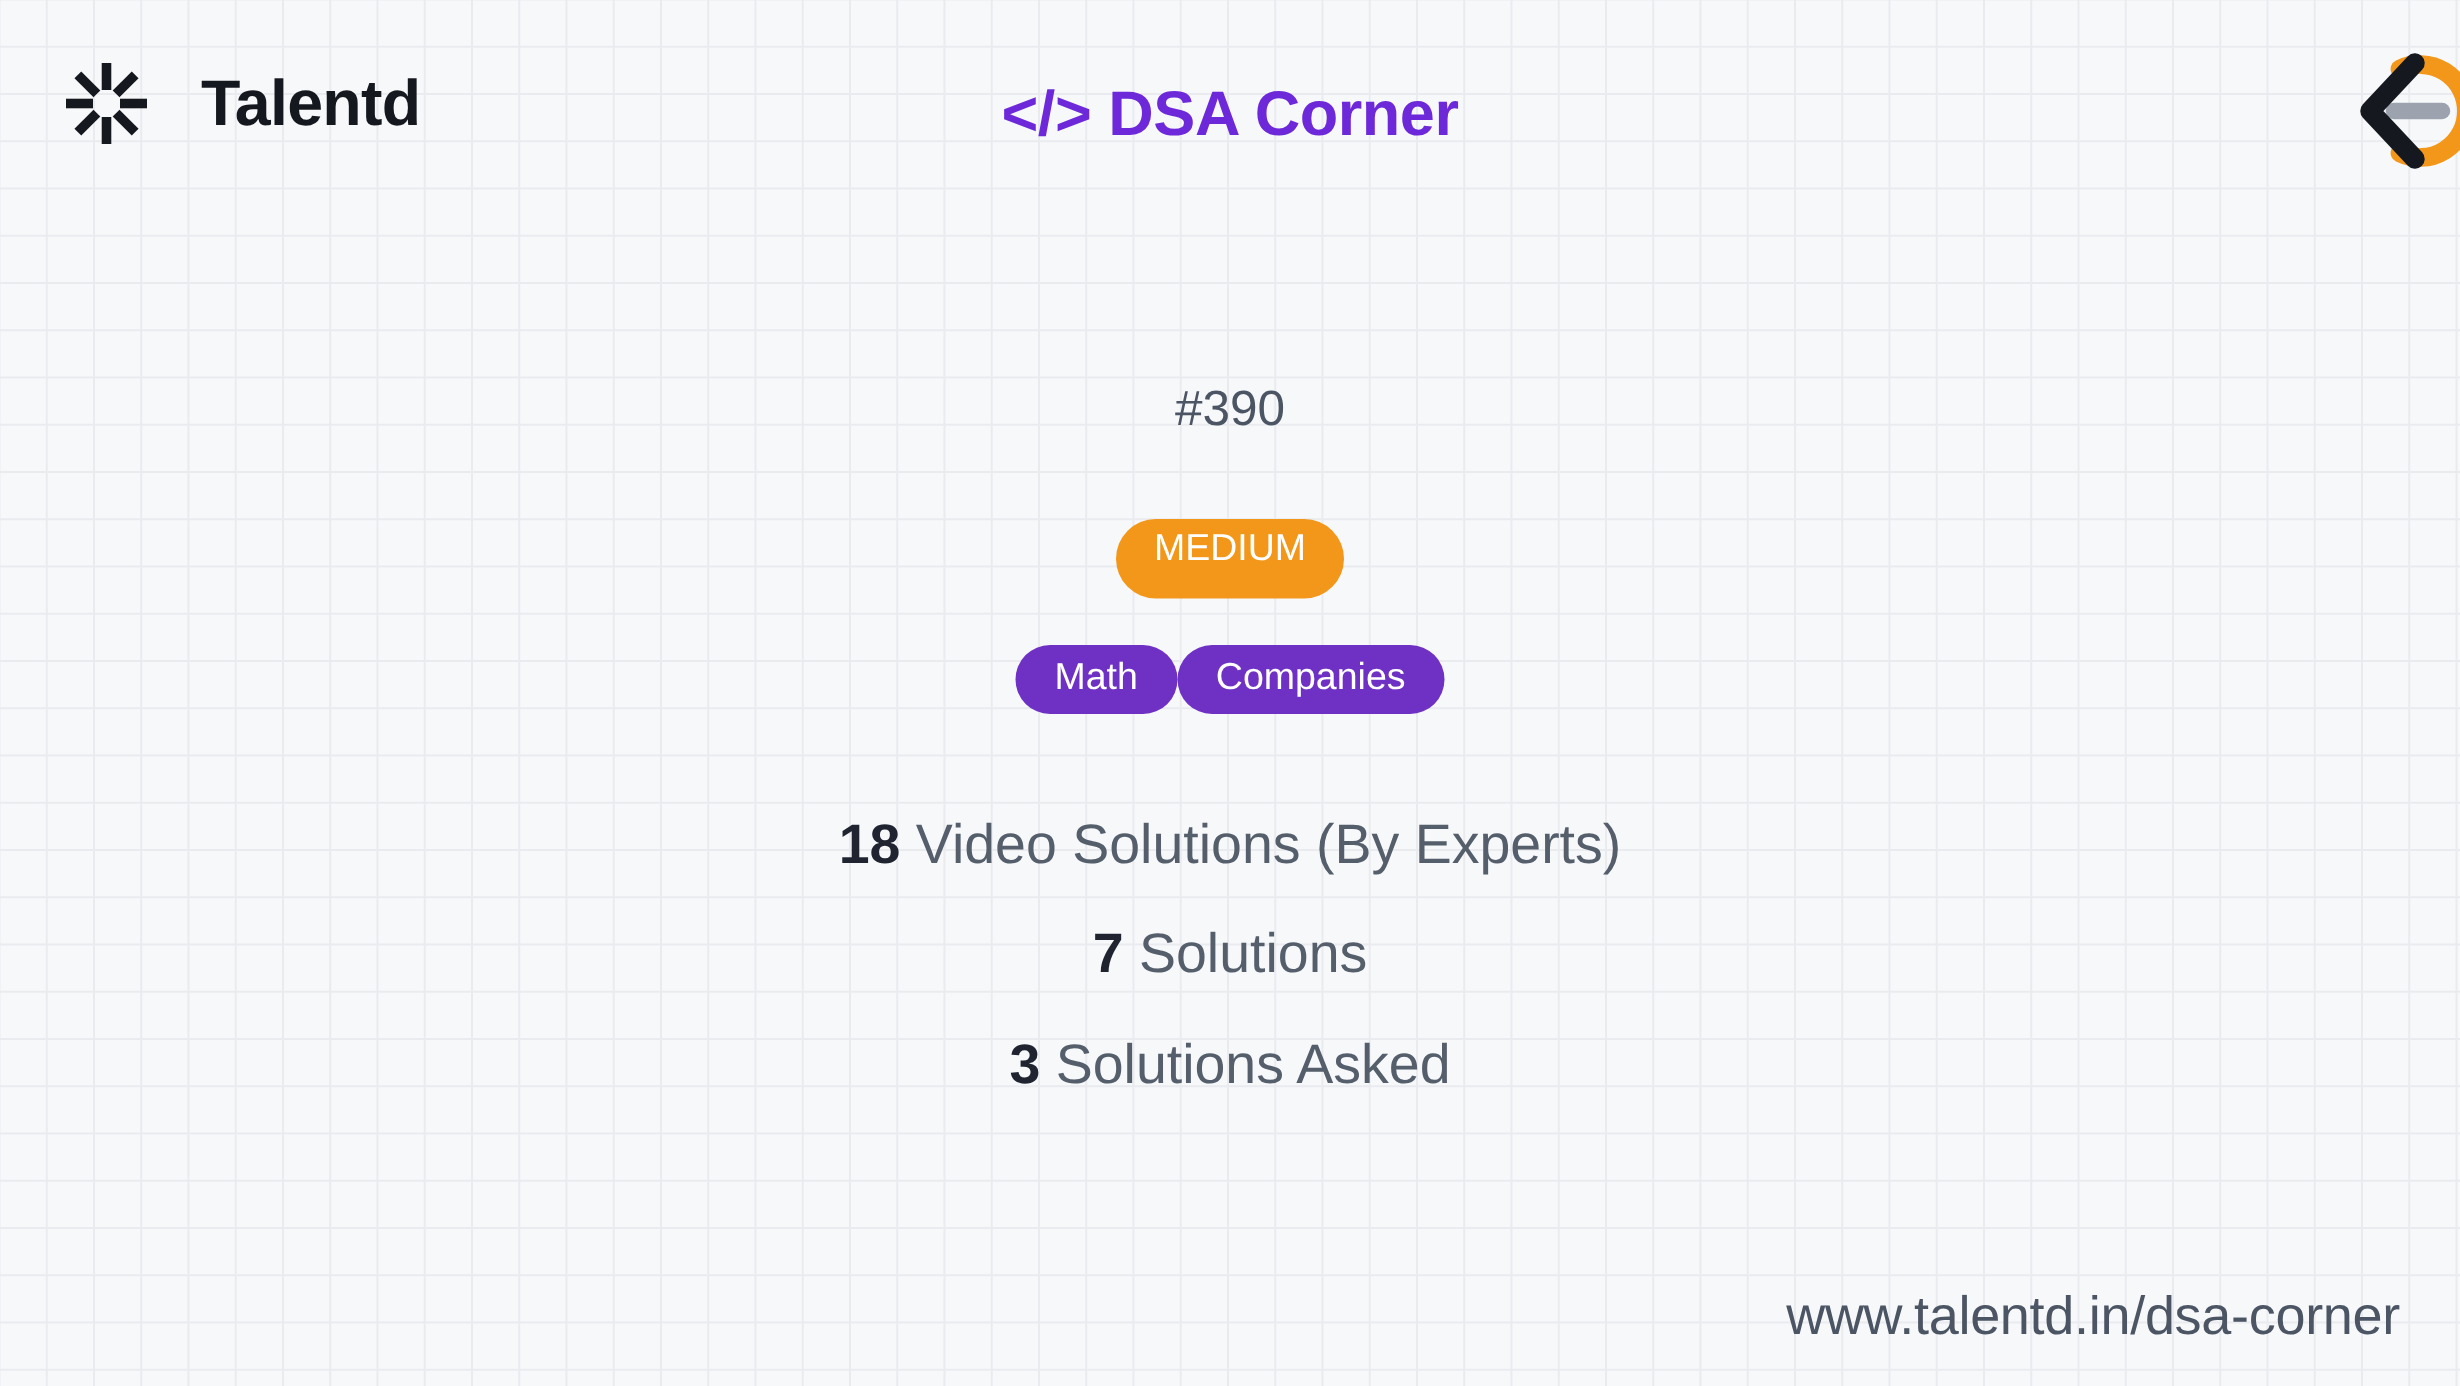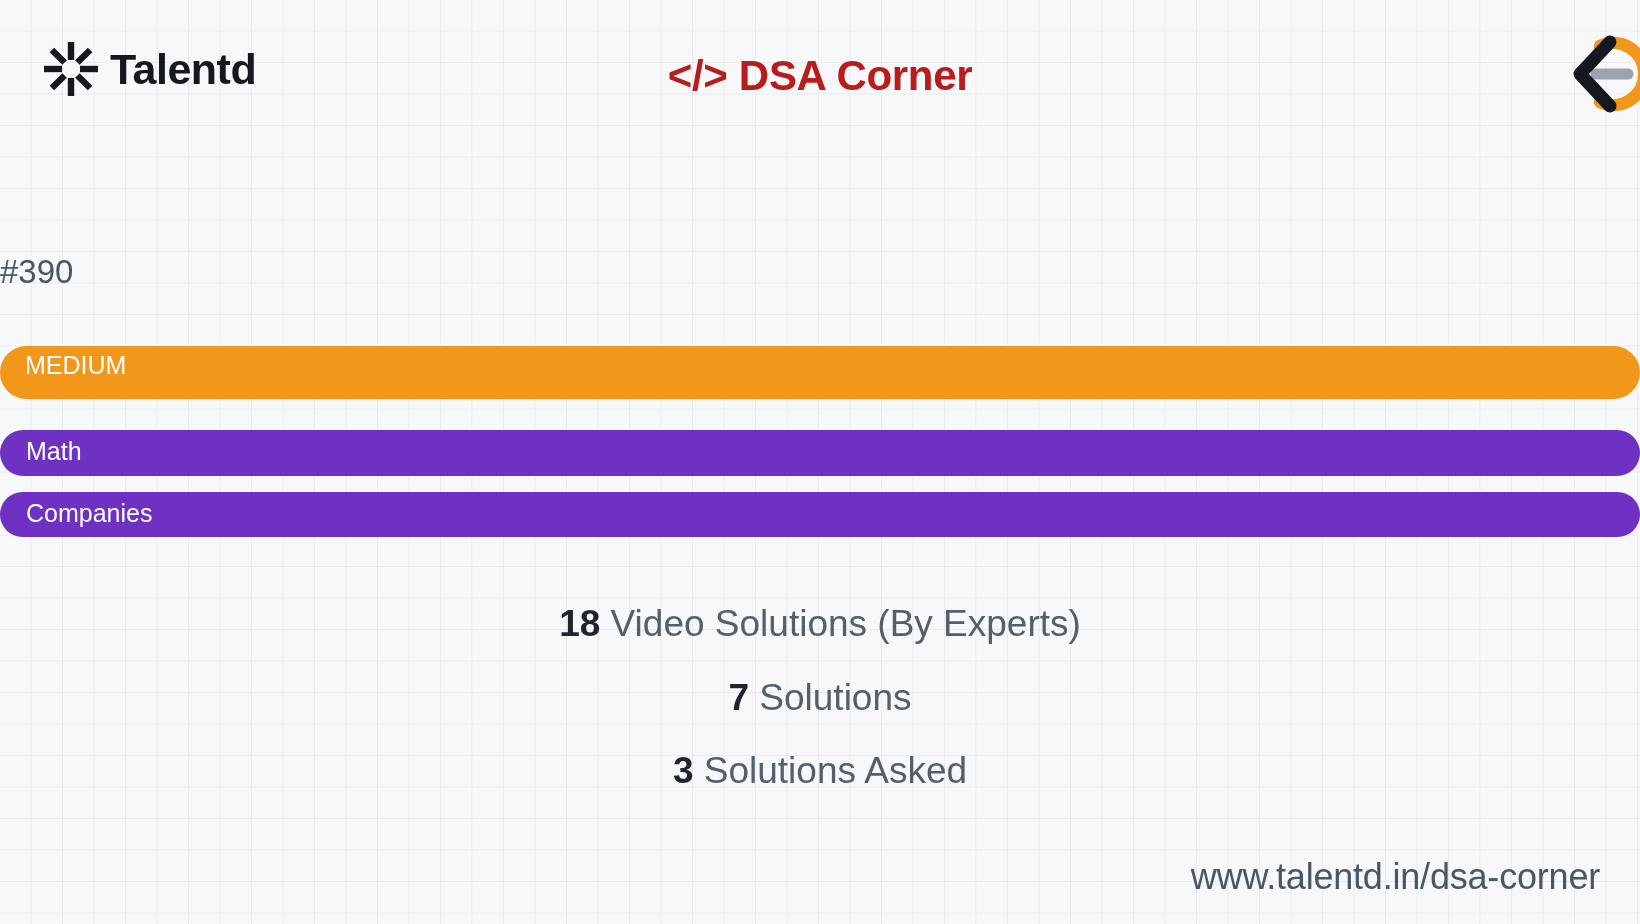--- a/index.html
+++ b/index.html
@@ -31,62 +31,63 @@
     display: flex;
     align-items: center;
   }
 
   .brand {
     position: absolute;
     left: 40px;
     top: 38px;
     display: flex;
     align-items: center;
-    gap: 8px;
+    gap: 32px;
   }
 
   .brand-mark { width: 62px; height: 62px; display: block; }
 
   .brand-name {
     font-size: 43px;
     font-weight: bold;
     color: #15181f;
     letter-spacing: -0.5px;
     line-height: 1;
   }
 
   .header-title {
     position: absolute;
     left: 0;
     width: 1640px;
     top: 52px;
     text-align: center;
     font-size: 42px;
     font-weight: bold;
-    color: #b91c1c;
+    color: #6d28d9;
     letter-spacing: -0.3px;
   }
 
   .corner-logo {
     position: absolute;
     right: -6px;
     top: 20px;
     width: 108px;
     height: 108px;
   }
 
   
   .main {
     position: absolute;
     left: 0;
     top: 0;
     width: 1640px;
     height: 924px;
     display: flex;
     flex-direction: column;
+    align-items: center;
     justify-content: flex-start;
     padding-top: 252px;
   }
 
   .problem-number {
     font-size: 33px;
     color: #4b5563;
     line-height: 1.2;
     margin-bottom: 10px;
   }
@@ -106,24 +107,22 @@
     color: #ffffff;
     font-size: 25px;
     padding: 6px 25px 20px;
     border-radius: 999px;
     line-height: 1.1;
     margin-top: 44px;
   }
 
   .tag-row {
     display: flex;
-    gap: 16px;
     margin-top: 31px;
     justify-content: center;
-    flex-direction: column;
   }
 
   .tag-pill {
     background: #6f31c4;
     color: #ffffff;
     font-size: 25px;
     padding: 8px 26px 10px;
     border-radius: 999px;
     line-height: 1.1;
   }

